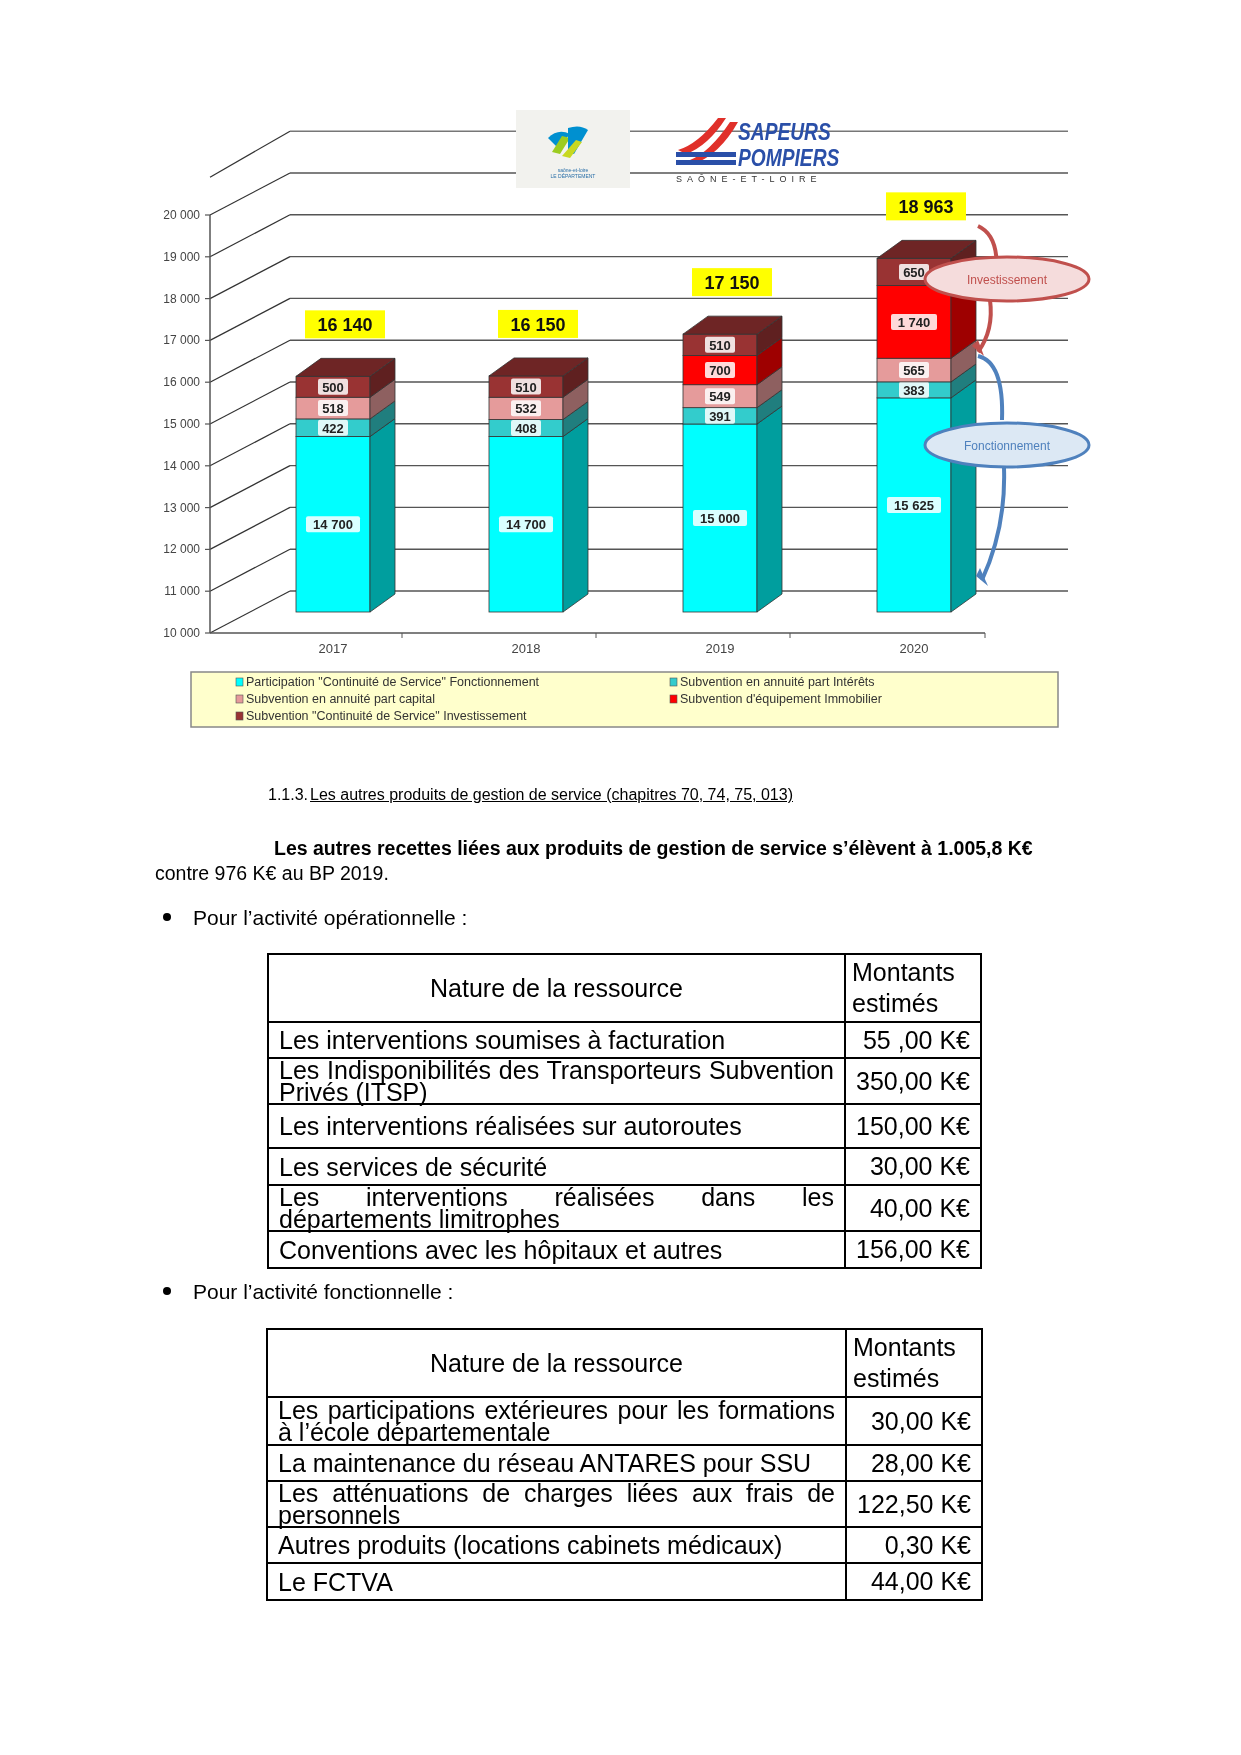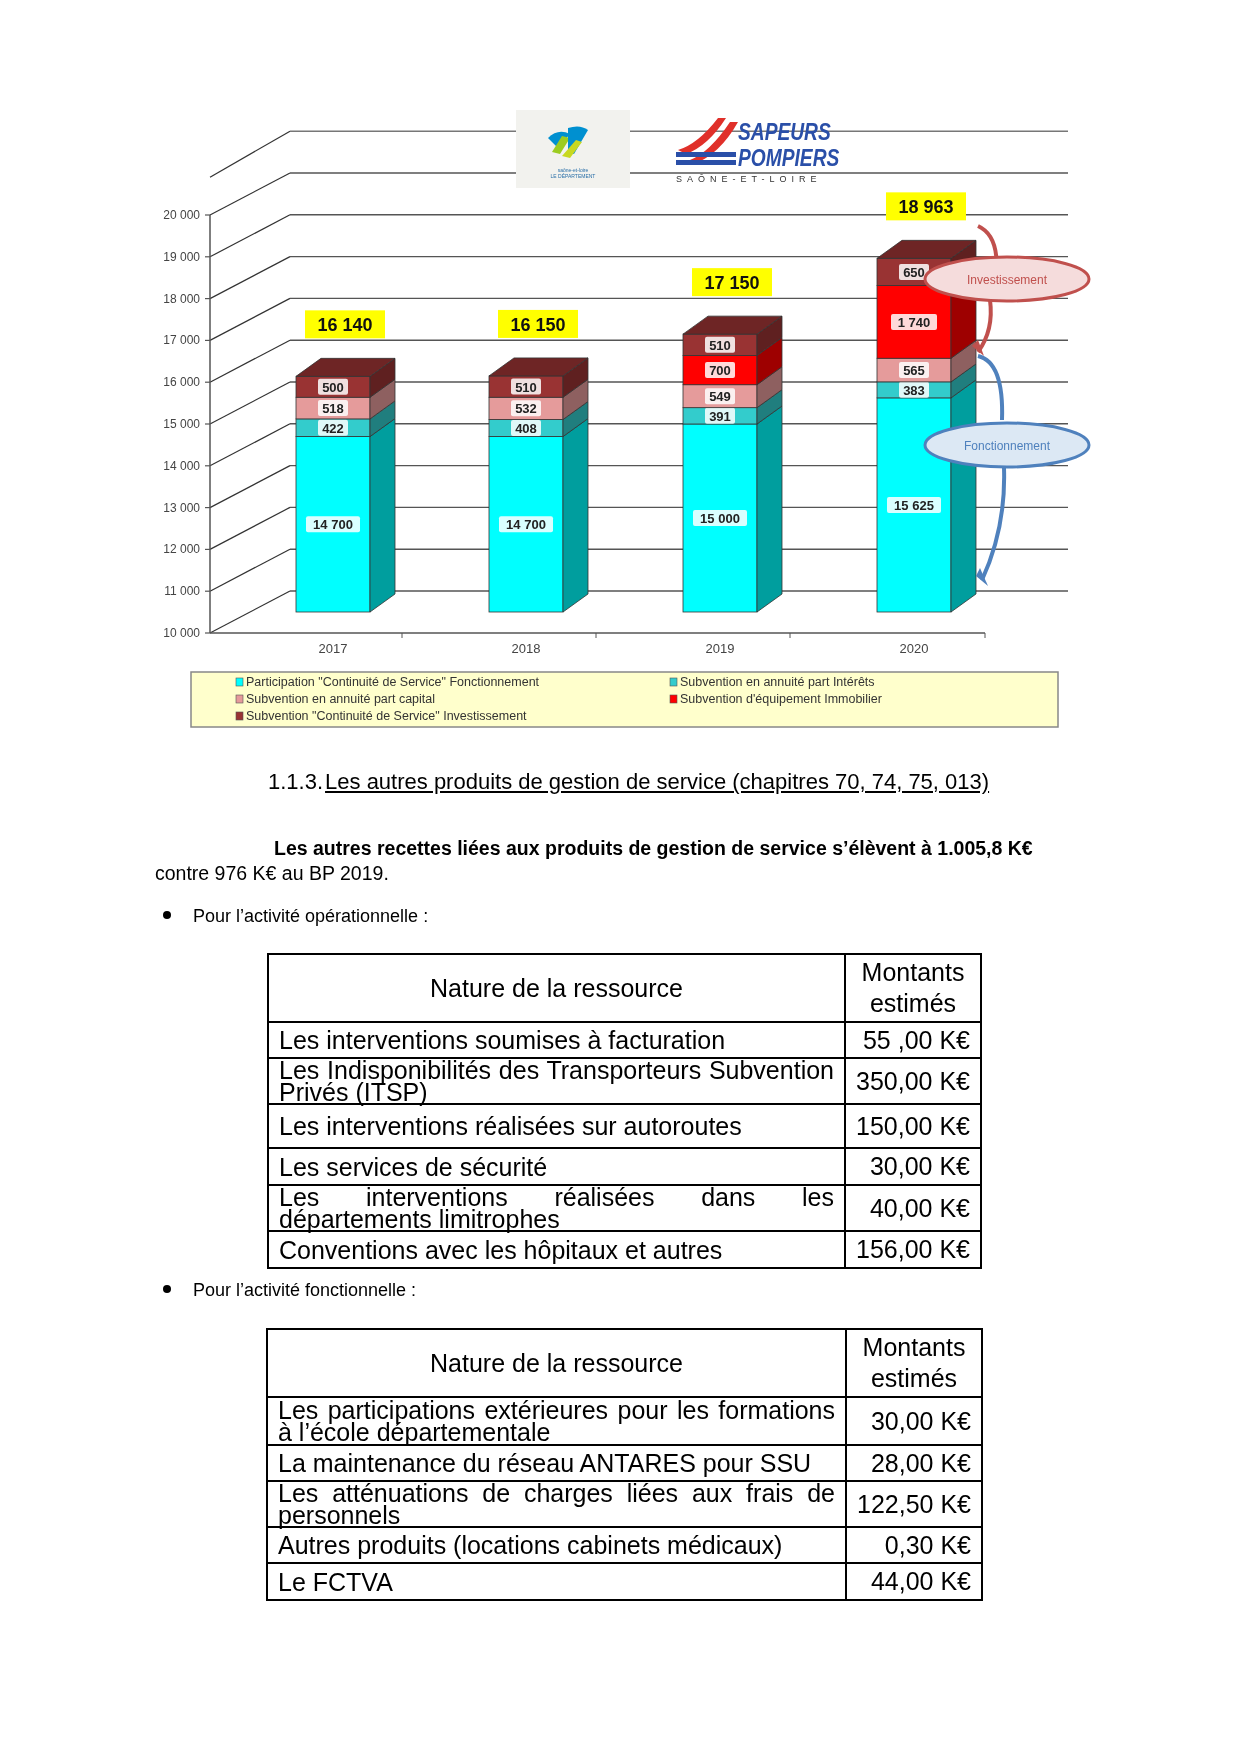--- a/index.html
+++ b/index.html
@@ -1,29 +1,29 @@
 <!DOCTYPE html>
 <html><head>
 <meta charset="utf-8">
 <style>
   html,body{margin:0;padding:0;background:#fff;}
   body{width:1241px;height:1755px;position:relative;overflow:hidden;font-family:"Liberation Sans",sans-serif;color:#000;}
   #chart{position:absolute;left:0;top:0;width:1241px;height:740px;}
-  .heading{position:absolute;left:268px;top:769px;font-size:22px;white-space:nowrap;}
+  .heading{position:absolute;left:268px;top:786px;font-size:16px;white-space:nowrap;}
   .heading .num{margin-right:2px;}
   .heading .title{text-decoration:underline;}
   .para{position:absolute;left:155px;top:836px;width:955px;font-size:19.5px;line-height:25px;}
   .para .bold{font-weight:bold;}
   .para .first{padding-left:119px;}
-  .bullet{position:absolute;left:163px;font-size:18px;white-space:nowrap;}
+  .bullet{position:absolute;left:163px;font-size:21px;white-space:nowrap;}
   .bullet .dot{display:inline-block;width:8px;height:8px;border-radius:50%;background:#000;margin-right:22px;vertical-align:middle;position:relative;top:-2px;}
   table.res{position:absolute;border-collapse:collapse;font-size:25px;}
   table.res td,table.res th{border:2px solid #000;padding:0 10px;font-weight:normal;}
   table.res th.h1{text-align:center;}
-  table.res th.h2{text-align:center;line-height:31px;padding:2px 6px;}
+  table.res th.h2{text-align:left;line-height:31px;padding:2px 6px;}
   table.res td.amt{text-align:right;white-space:nowrap;padding-right:10px;}
   table.res td.desc{text-align:justify;}
   #t1{left:267px;top:953px;width:715px;}
   #t2{left:266px;top:1328px;width:717px;}
 </style>
 </head>
 <body>
 
 <svg id="chart" viewBox="0 0 1241 740" xmlns="http://www.w3.org/2000/svg">
   <g id="grid">

